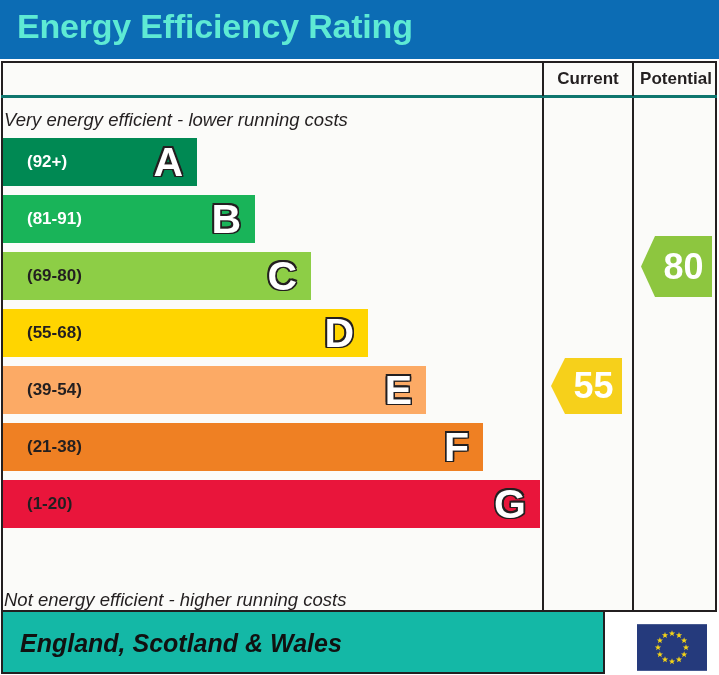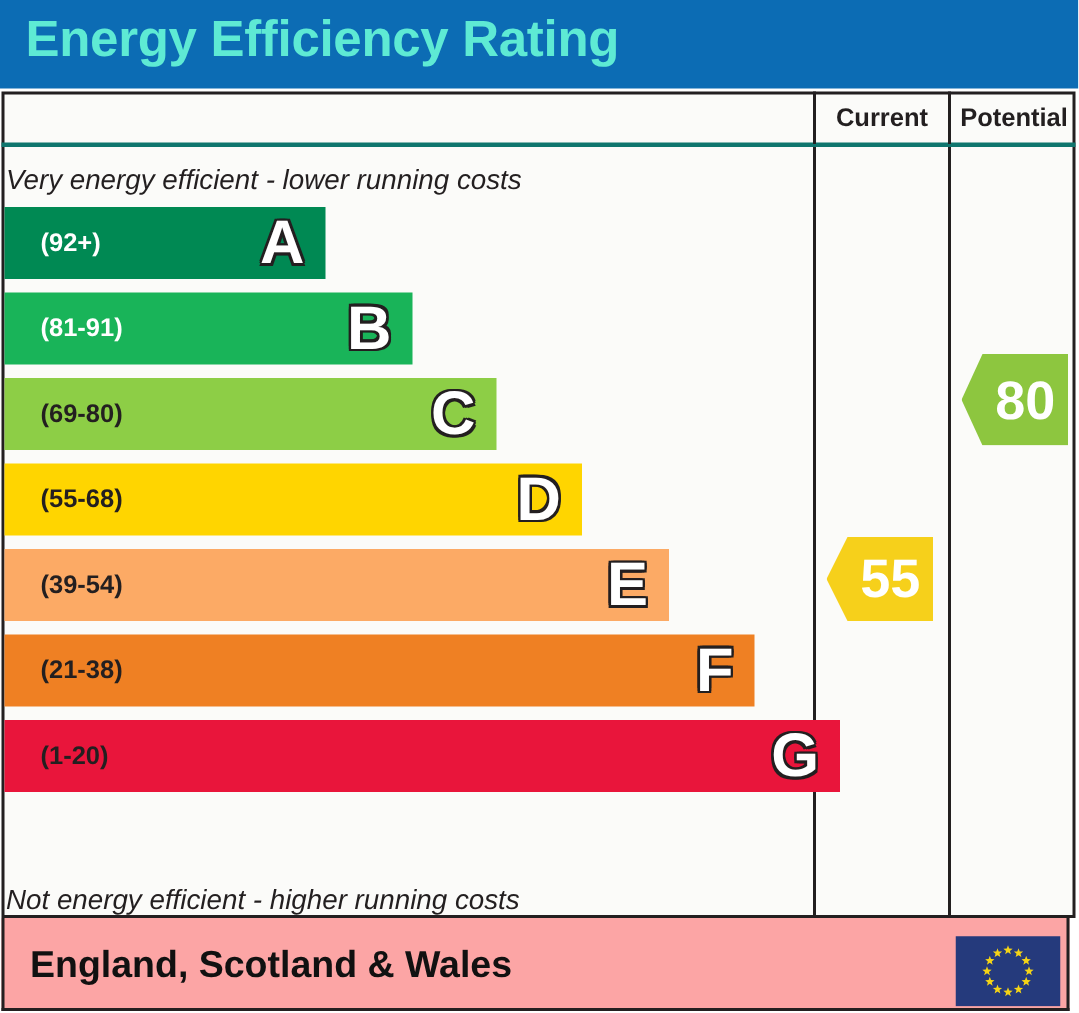--- a/index.html
+++ b/index.html
@@ -111,21 +111,20 @@
   
   .bands {
     position: absolute;
     left: 3px;
     top: 138px;
   }
   .band {
     position: absolute;
     left: 0;
     height: 48px;
-    padding-left: 20px;
   }
   .band-range {
     position: absolute;
     left: 24px;
     top: 0;
     height: 48px;
     line-height: 48px;
     font-size: 17px;
     font-weight: bold;
     white-space: nowrap;
@@ -167,26 +166,27 @@
     font-weight: bold;
     color: #ffffff;
     line-height: 1;
   }
 
   
   .footer {
     position: absolute;
     left: 1px;
     top: 612px;
-    width: 712px;
+    width: 604px;
     height: 62px;
     border: 2px solid #231f20;
     border-top: none;
     box-sizing: border-box;
-    background: #fca5a5;
+    background: #14b8a6;
+    font-style: italic;
   }
   .footer-region {
     position: absolute;
     left: 17px;
     top: 17px;
     font-size: 25px;
     font-weight: bold;
     color: #111111;
     white-space: nowrap;
   }

